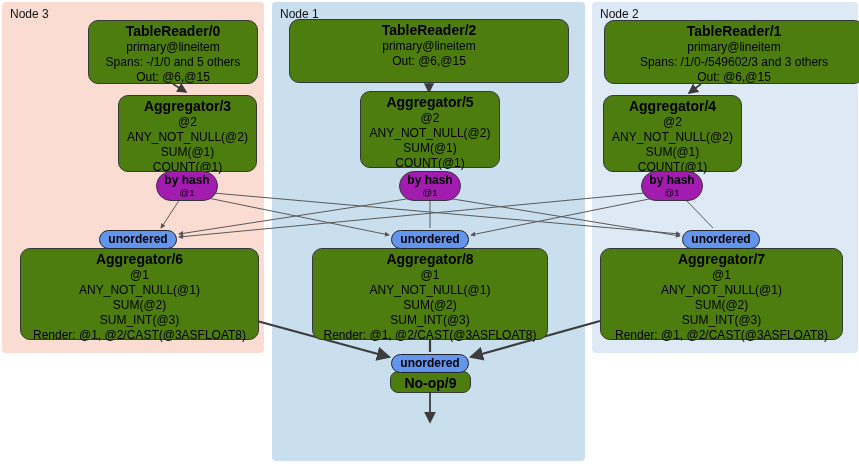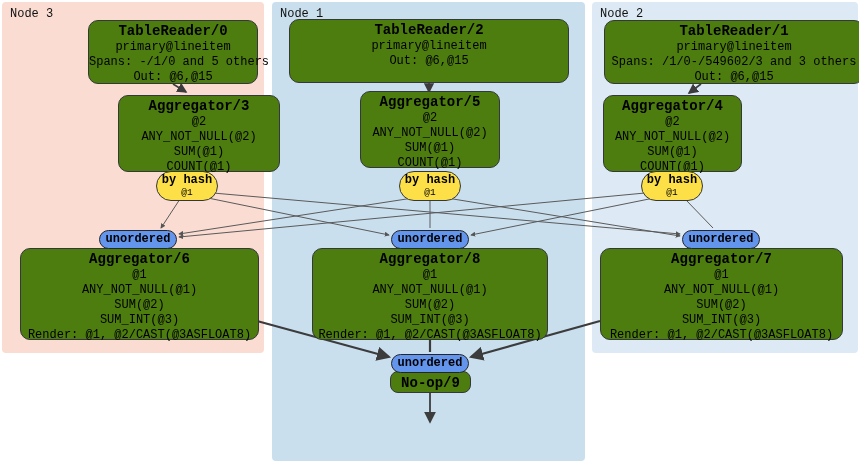--- a/index.html
+++ b/index.html
@@ -1,50 +1,50 @@
 <!DOCTYPE html>
 <html><head>
 <meta charset="utf-8">
 <style>
   html,body{margin:0;padding:0;background:#ffffff;}
   .canvas{
     position:relative;width:859px;height:470px;background:#ffffff;overflow:hidden;
-    font-family:Liberation Mono, monospace;color:#000;
+    font-family:Liberation Sans, sans-serif;color:#000;
   }
   .region{position:absolute;border-radius:4px;z-index:0;}
   #reg3{left:2px;top:2px;width:262px;height:351px;background:#fadcd2;}
   #reg1{left:272px;top:2px;width:313px;height:459px;background:#c9dfee;}
   #reg2{left:592px;top:2px;width:266px;height:351px;background:#dde9f4;}
   .nlabel{position:absolute;font-size:12px;line-height:14px;color:#111;z-index:2;}
   #lab3{left:10px;top:7px;} #lab1{left:280px;top:7px;} #lab2{left:600px;top:7px;}
 
   svg.edges{position:absolute;left:0;top:0;z-index:1;}
 
   .pbox{
     position:absolute;box-sizing:border-box;background:#4d7c0f;
     border:1.6px solid #35383b;border-radius:10px;text-align:center;
     z-index:2;padding-top:2px;
   }
   .pbox .title{font-weight:bold;font-size:14px;line-height:17px;white-space:nowrap;}
   .pbox .line{font-size:12px;line-height:15px;white-space:nowrap;}
   #tr0{left:88px;top:20px;width:170px;height:64px;}
   #tr2{left:289px;top:19px;width:280px;height:64px;}
   #tr1{left:604px;top:20px;width:260px;height:64px;}
-  #agg3{left:118px;top:95px;width:162px;height:77px;}
+  #agg3{left:118px;top:95px;width:139px;height:77px;}
   #agg5{left:360px;top:91px;width:140px;height:77px;}
   #agg4{left:603px;top:95px;width:139px;height:77px;}
   #agg6{left:20px;top:248px;width:239px;height:92px;}
   #agg8{left:312px;top:248px;width:236px;height:92px;}
   #agg7{left:600px;top:248px;width:243px;height:92px;}
   #noop{left:390px;top:371px;width:81px;height:22px;border-radius:8px;}
   #resp{left:386px;top:426px;width:88px;height:23px;border-radius:8px;}
   #noop .title,#resp .title{line-height:18px;}
 
   .router{
-    position:absolute;box-sizing:border-box;background:#fde047;
+    position:absolute;box-sizing:border-box;background:#a21caf;
     border:1.5px solid #35383b;border-radius:15px;text-align:center;z-index:3;
   }
   .router .rl{font-weight:bold;font-size:12px;line-height:15px;margin-top:1px;}
   .router .rd{font-size:9.5px;line-height:10px;}
   #r3{left:156px;top:171px;width:62px;height:30px;}
   #r1{left:399px;top:171px;width:62px;height:30px;}
   #r2{left:641px;top:171px;width:62px;height:30px;}
 
   .sync{
     position:absolute;box-sizing:border-box;background:#6495ed;

